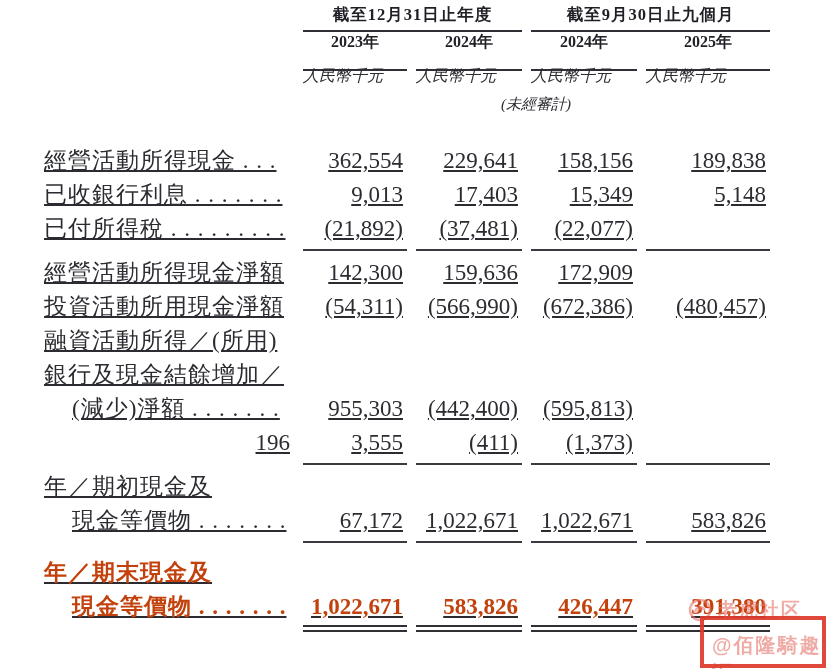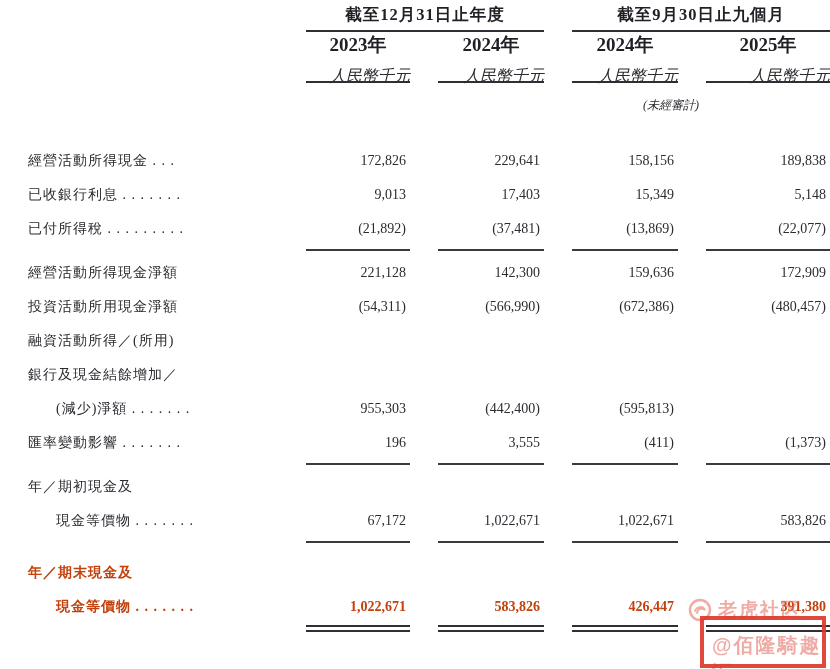--- a/index.html
+++ b/index.html
@@ -2,38 +2,38 @@
 <html><head>
 <meta charset="utf-8">
 <style>
   html,body{margin:0;padding:0;}
   body{
     width:830px;height:669px;background:#ffffff;overflow:hidden;position:relative;
     font-family:"Liberation Serif","DejaVu Serif",serif;
     color:#2b2b31;
   }
   .sheet{position:absolute;left:28px;top:4px;width:794px;}
-  .grid{display:grid;grid-template-columns:250px 104px 106px 106px 124px;column-gap:28px;}
+  .grid{display:grid;grid-template-columns:250px 104px 106px 106px 124px;column-gap:9px;margin-left:16px;}
   
   .hgroup{height:28px;align-items:end;}
   .hgroup .gspan{font-weight:700;font-size:16.5px;text-align:center;letter-spacing:1px;
     border-bottom:2px solid #2f2f35;padding-bottom:4px;color:#1f1f26;}
   .g1{grid-column:2/4;}
   .g2{grid-column:4/6;}
   .hyears{height:30px;align-items:end;}
-  .hyears .ycell{font-weight:700;font-size:19px;text-align:center;
-    border-bottom:2px solid #2f2f35;padding-bottom:23px;color:#1f1f26;}
+  .hyears .ycell{font-weight:700;font-size:16px;text-align:center;
+    border-bottom:2px solid #2f2f35;padding-bottom:16px;color:#1f1f26;}
   .hunits{height:28px;align-items:end;}
-  .hunits .ucell{font-style:italic;font-size:16px;text-align:right;padding-bottom:3px;}
+  .hunits .ucell{font-style:italic;font-size:16px;text-align:left;padding-bottom:3px;}
   .hnote{height:24px;align-items:end;}
-  .hnote .ncell{grid-column:4/6;font-style:italic;font-size:12px;text-align:center;
+  .hnote .ncell{grid-column:4/6;font-style:italic;font-size:15px;text-align:left;
     transform:translateX(-30px);}
   .spacer{height:30px;}
   
-  .drow{line-height:34px;font-size:14px;}
+  .drow{line-height:34px;font-size:23px;text-decoration:underline;}
   .lbl{letter-spacing:1px;white-space:nowrap;}
   .lbl.indent{padding-left:28px;}
   .val{text-align:right;padding-right:4px;font-variant-numeric:tabular-nums;white-space:nowrap;}
   .b{font-weight:700;color:#c2410c;}
   
   .rrow{height:10px;}
   .rcell{border-top:2px solid #3a3a40;margin-top:3px;height:0;}
   .drule{height:9px;}
   .dcell{height:3px;border-top:2px solid #2f2f35;border-bottom:2px solid #2f2f35;margin-top:1px;}
   .gap8{height:8px;}
@@ -75,53 +75,51 @@
 
   <div class="grid hnote">
     <div></div>
     <div class="ncell">(未經審計)</div>
   </div>
 
   <div class="spacer"></div>
 
   <div class="grid drow">
     <div class="lbl">經營活動所得現金 . . .</div>
-    <div class="val">172,826</div>
+    <div class="val">362,554</div>
     <div class="val">229,641</div>
     <div class="val">158,156</div>
     <div class="val">189,838</div>
   </div>
 
   <div class="grid drow">
     <div class="lbl">已收銀行利息 . . . . . . .</div>
     <div class="val">9,013</div>
     <div class="val">17,403</div>
     <div class="val">15,349</div>
     <div class="val">5,148</div>
   </div>
 
   <div class="grid drow">
     <div class="lbl">已付所得稅 . . . . . . . . .</div>
     <div class="val">(21,892)</div>
     <div class="val">(37,481)</div>
-    <div class="val">(13,869)</div>
     <div class="val">(22,077)</div>
   </div>
 
   <div class="grid rrow">
     <div></div>
     <div class="rcell"></div>
     <div class="rcell"></div>
     <div class="rcell"></div>
     <div class="rcell"></div>
   </div>
 
   <div class="grid drow">
     <div class="lbl">經營活動所得現金淨額</div>
-    <div class="val">221,128</div>
     <div class="val">142,300</div>
     <div class="val">159,636</div>
     <div class="val">172,909</div>
   </div>
 
   <div class="grid drow">
     <div class="lbl">投資活動所用現金淨額</div>
     <div class="val">(54,311)</div>
     <div class="val">(566,990)</div>
     <div class="val">(672,386)</div>
@@ -136,21 +134,20 @@
     <div class="lbl">銀行及現金結餘增加／</div>
   </div>
   <div class="grid drow">
     <div class="lbl indent">(減少)淨額 . . . . . . .</div>
     <div class="val">955,303</div>
     <div class="val">(442,400)</div>
     <div class="val">(595,813)</div>
   </div>
 
   <div class="grid drow">
-    <div class="lbl">匯率變動影響 . . . . . . .</div>
     <div class="val">196</div>
     <div class="val">3,555</div>
     <div class="val">(411)</div>
     <div class="val">(1,373)</div>
   </div>
 
   <div class="grid rrow">
     <div></div>
     <div class="rcell"></div>
     <div class="rcell"></div>

